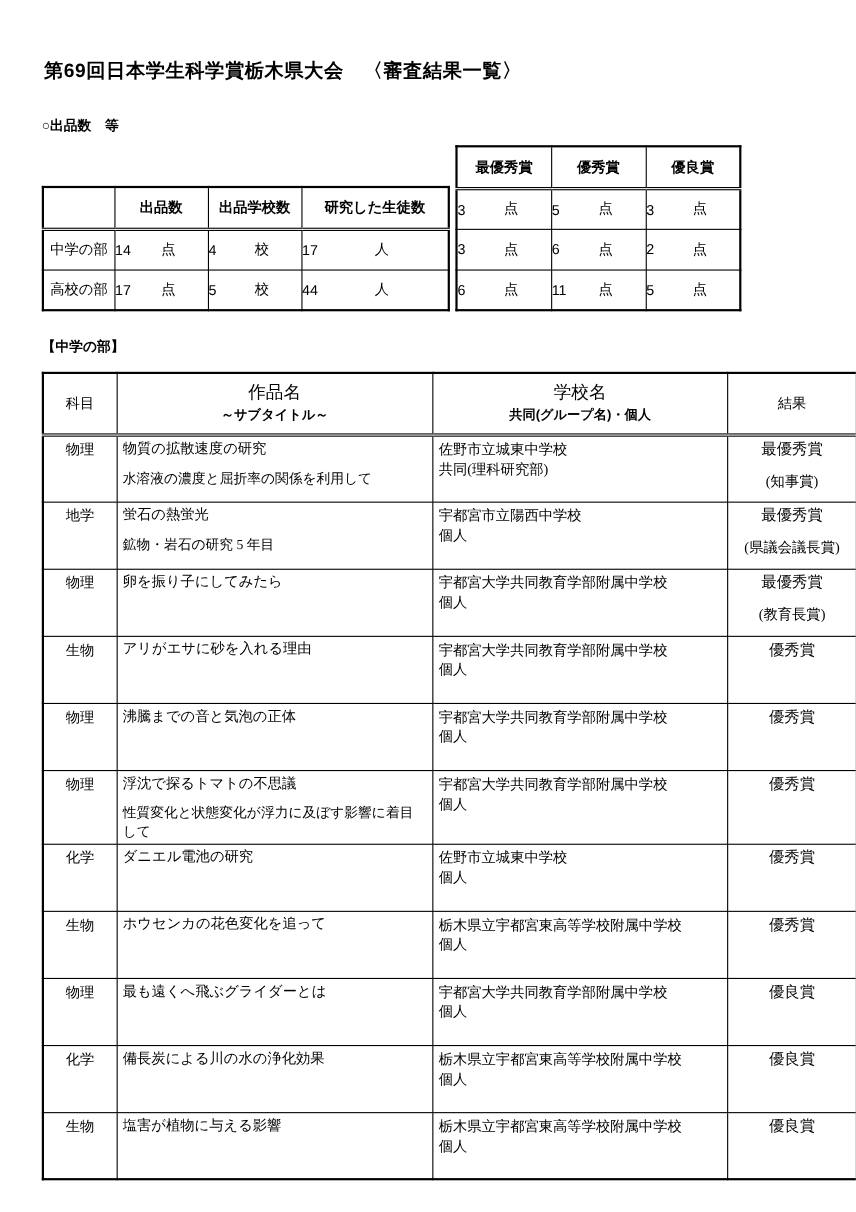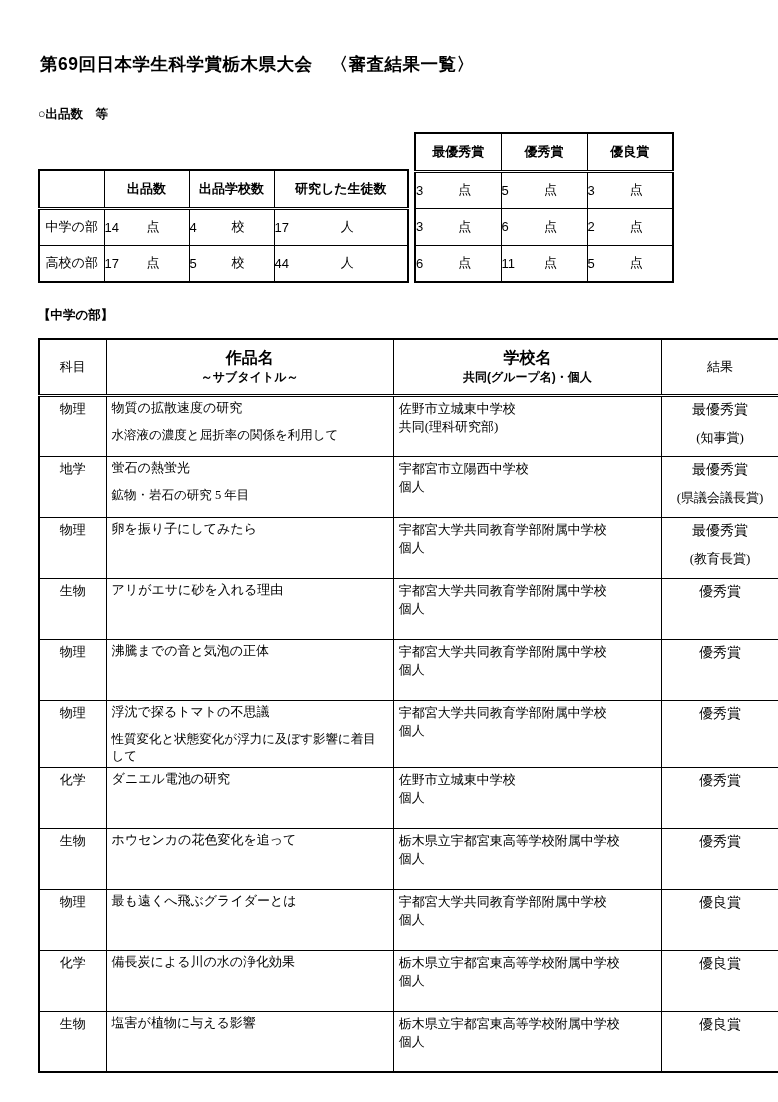--- a/index.html
+++ b/index.html
@@ -38,21 +38,21 @@
   .val { display: flex; width: 100%; align-items: center; }
   .val span { flex: 1; text-align: left; }
 
   
   .tbl-results { margin-top: 4px; table-layout: fixed; width: 742px; }
   .tbl-results thead th { border-bottom: 3px double #000; height: 56px; vertical-align: middle; text-align: center; font-weight: normal; }
   .r-sub    { width: 64px;  font-size: 13px; }
   .r-title  { width: 274px; }
   .r-school { width: 256px; }
   .r-res    { width: 112px; font-size: 13px; }
-  .hd-main { font-size: 16px; font-weight: bold; line-height: 1.25; }
+  .hd-main { font-size: 16px; font-weight: normal; line-height: 1.25; }
   .hd-sub  { font-size: 12px; font-weight: bold; margin-top: 1px; }
   .tbl-results tbody tr { height: 61px; }
   .tbl-results tbody td { font-size: 13px; vertical-align: top; padding: 3px 5px; line-height: 1.4; font-family: Liberation Serif, serif; }
   td.sub-cell { vertical-align: middle; text-align: center; padding: 2px 1px; }
   .work-title { line-height: 1.3; }
   .work-sub { font-size: 12.5px; margin-top: 11px; line-height: 1.3; }
   .work-sub:empty { display: none; }
   td.res-cell { vertical-align: middle; text-align: center; }
   .res-main { font-size: 14px; }
   .res-note { font-size: 13px; margin-top: 10px; }

